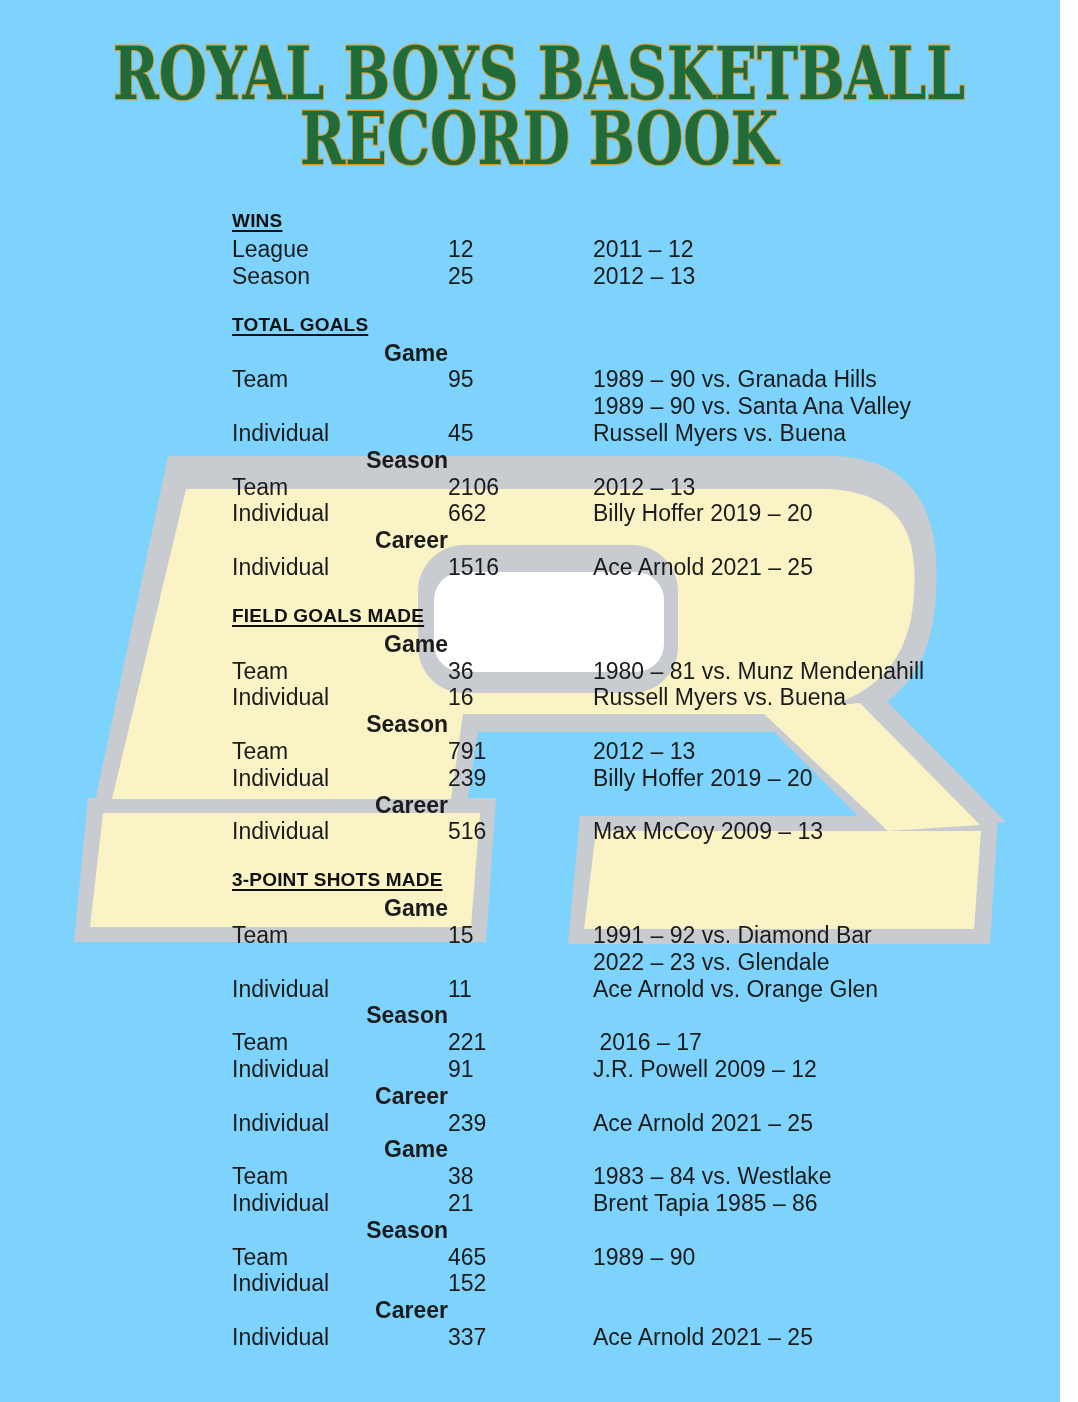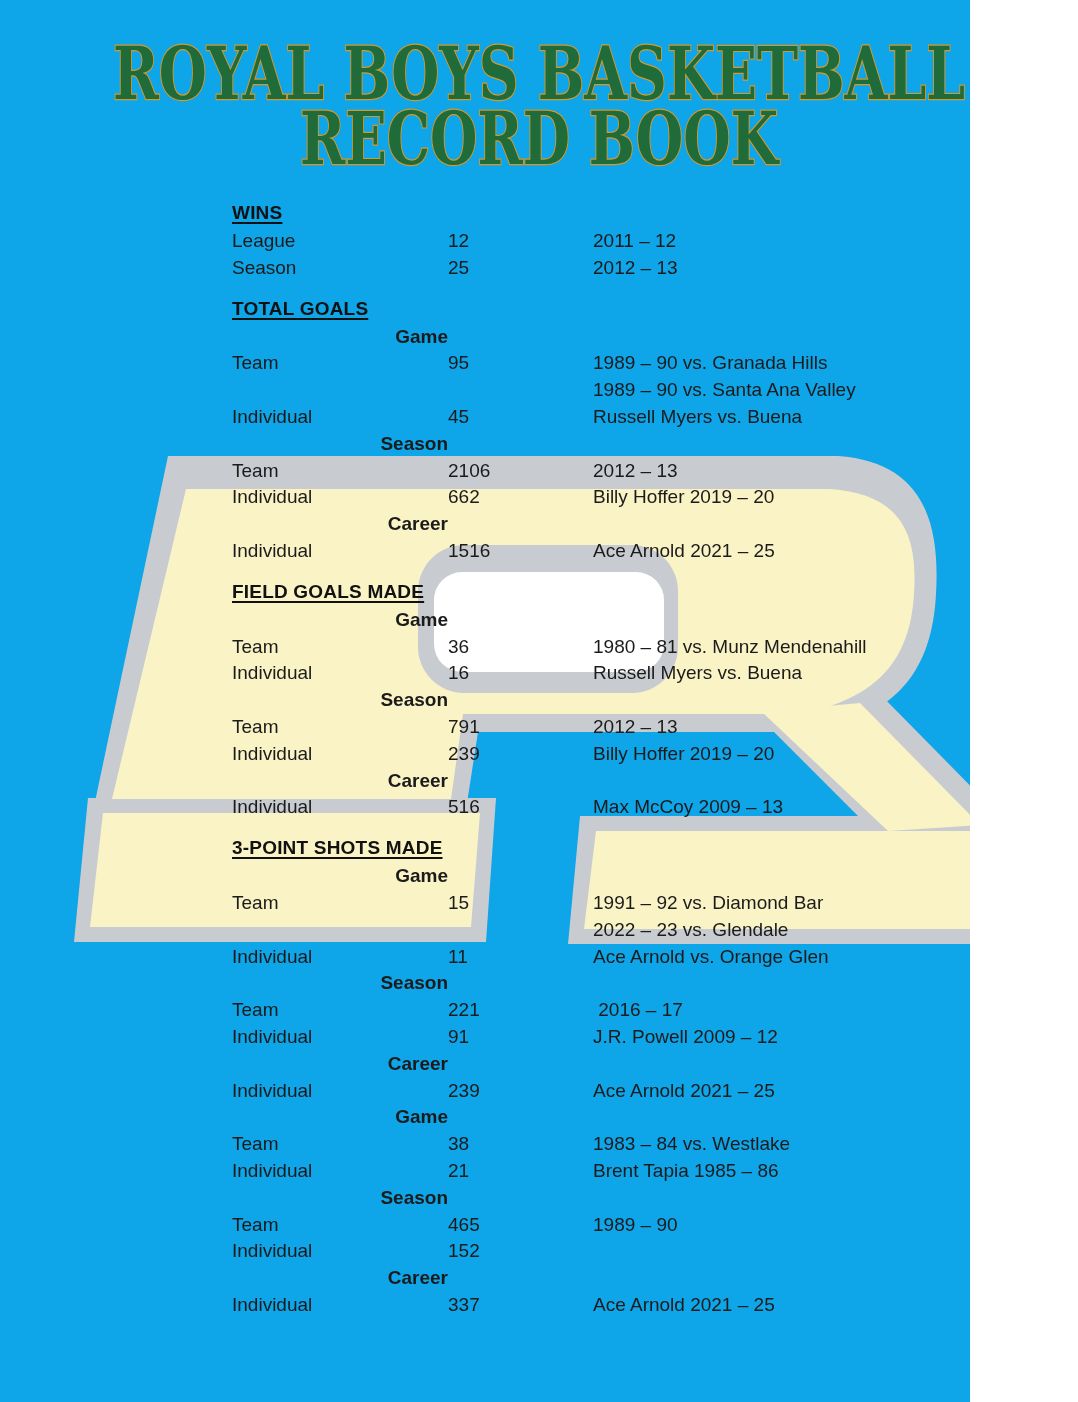--- a/index.html
+++ b/index.html
@@ -4,23 +4,23 @@
 <style>
   html, body { margin: 0; padding: 0; }
   body {
     width: 1078px; height: 1402px;
     background: #ffffff;
     font-family: "Liberation Sans", sans-serif;
     color: #1b1b1b;
   }
   .page {
     position: relative;
-    width: 970px; height: 1402px;
+    width: 1060px; height: 1402px;
     overflow: hidden;
-    background: #0ea5e9;
+    background: #7dd3fc;
   }
   .watermark-svg, .title-svg {
     position: absolute; left: 0;
   }
   .watermark-svg { top: 0; z-index: 0; }
   .title-svg { top: 0; z-index: 2; }
   .title-text {
     font-family: "DejaVu Serif", serif;
     font-weight: bold;
     fill: #1f6b3a;
@@ -32,32 +32,32 @@
     position: absolute;
     left: 232px; top: 186px;
     width: 814px;
     z-index: 1;
   }
   .section-heading {
     font-size: 19px;
     font-weight: 700;
     line-height: 30px;
     height: 30px;
-    margin-top: 12px;
+    margin-top: 20px;
     letter-spacing: 0.2px;
     text-decoration: underline;
     text-decoration-thickness: 2px;
     text-underline-offset: 3px;
     color: #111111;
   }
   .row {
     display: flex;
     height: 26.8px;
     line-height: 26.8px;
-    font-size: 19px;
+    font-size: 23px;
   }
   .cell { display: block; white-space: pre; }
   .cell.label { width: 216px; flex: 0 0 216px; }
   .cell.value { width: 145px; flex: 0 0 145px; }
   .cell.note  { flex: 1 1 auto; }
   .row.sub .cell.label { font-weight: 700; text-align: right; }
 </style>
 </head>
 <body>
 

